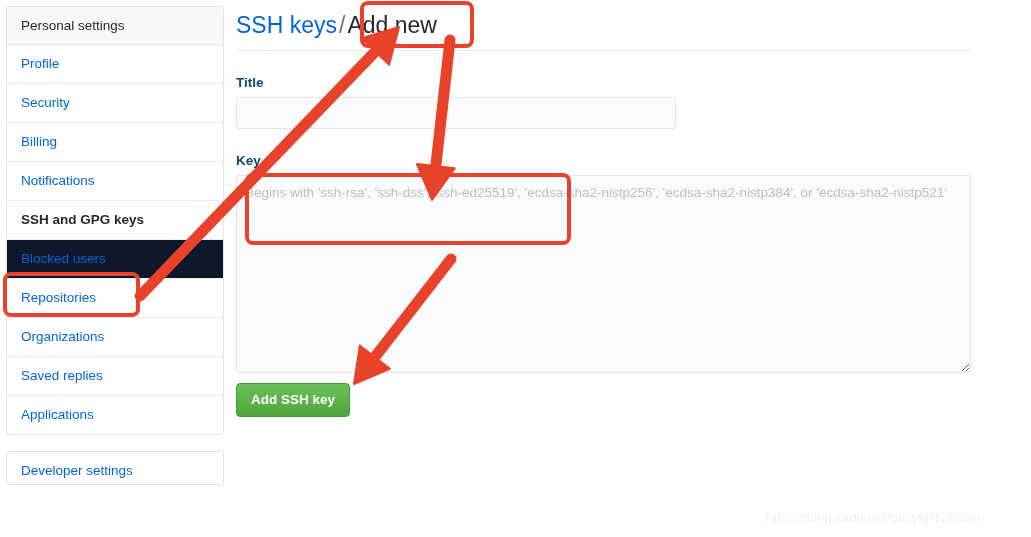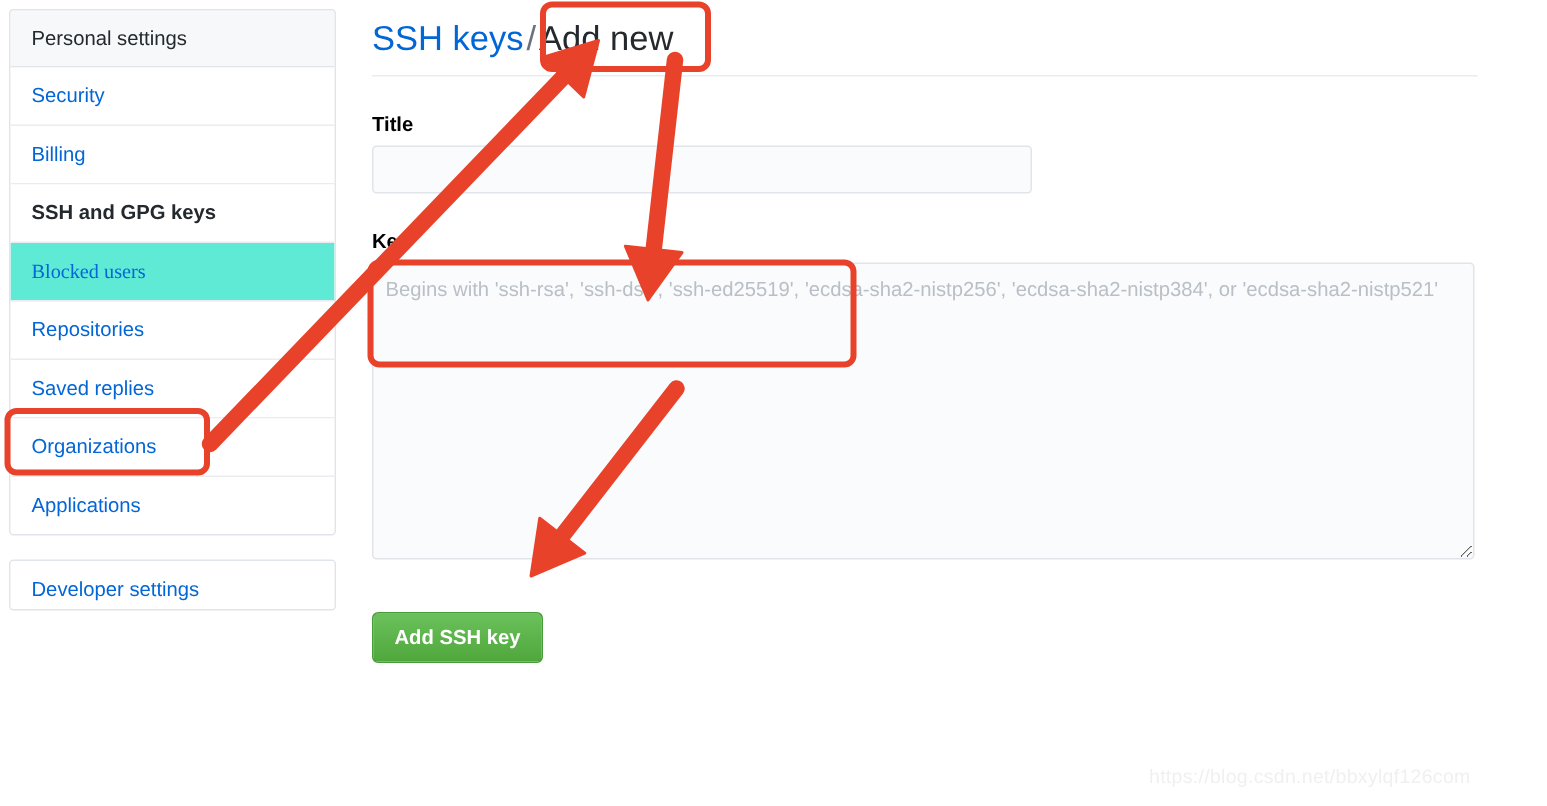--- a/index.html
+++ b/index.html
@@ -49,32 +49,31 @@
     text-decoration: none;
     background: #ffffff;
     white-space: nowrap;
   }
   .nav-item:last-child { border-bottom: none; }
   .nav-item.selected {
     color: #24292e;
     font-weight: bold;
   }
   .nav-item.hovered {
-    background: #5eead4;
-    font-family: Liberation Serif, serif;
+    background: #0f172a;
   }
   #panel-developer {
     margin-top: 16px;
     height: 32px;
   }
 
   
   #main {
     position: absolute;
-    left: 248px;
+    left: 236px;
     top: 8px;
     width: 737px;
   }
   #breadcrumb {
     font-size: 23px;
     line-height: 34px;
     font-weight: normal;
     padding-bottom: 8px;
     border-bottom: 1px solid #eaecef;
     white-space: nowrap;
@@ -88,21 +87,21 @@
     padding: 0 2px;
   }
   #breadcrumb .crumb-current {
     color: #24292e;
   }
 
   .field-label {
     display: block;
     font-size: 13.5px;
     font-weight: bold;
-    color: #000000;
+    color: #0c4a6e;
     margin: 24px 0 7px 0;
   }
   #title-input {
     display: block;
     box-sizing: border-box;
     width: 440px;
     height: 32px;
     padding: 5px 8px;
     font-size: 13.5px;
     font-family: "Liberation Sans", sans-serif;
@@ -123,21 +122,21 @@
     font-family: "Liberation Sans", sans-serif;
     color: #24292e;
     background: #fafbfc;
     border: 1px solid #e1e4e8;
     border-radius: 3px;
     outline: none;
     resize: vertical;
   }
   #key-textarea::placeholder { color: #b9bfc6; }
   #submit-button {
-    margin-top: 35px;
+    margin-top: 10px;
     display: inline-block;
     padding: 8px 14px;
     font-size: 13.5px;
     font-weight: bold;
     font-family: "Liberation Sans", sans-serif;
     color: #ffffff;
     background: linear-gradient(#6bc15b, #4fa73c);
     border: 1px solid #479c39;
     border-radius: 4px;
     cursor: pointer;
@@ -165,27 +164,29 @@
   }
 </style>
 </head>
 <body>
 
 <div id="sidebar">
 
   <div class="nav-panel">
     <div class="nav-header">Personal settings</div>
     <div id="nav-items">
+        <a class="nav-item" href="#"><span>Profile</span></a>
         <a class="nav-item" href="#"><span>Security</span></a>
         <a class="nav-item" href="#"><span>Billing</span></a>
+        <a class="nav-item" href="#"><span>Notifications</span></a>
         <a class="nav-item selected" href="#"><span>SSH and GPG keys</span></a>
         <a class="nav-item hovered" href="#"><span>Blocked users</span></a>
         <a class="nav-item" href="#"><span>Repositories</span></a>
+        <a class="nav-item" href="#"><span>Organizations</span></a>
         <a class="nav-item" href="#"><span>Saved replies</span></a>
-        <a class="nav-item" href="#"><span>Organizations</span></a>
         <a class="nav-item" href="#"><span>Applications</span></a>
       </div>
   </div>
 
   <div class="nav-panel" id="panel-developer">
     <div class="nav-header" style="background:#ffffff;border-bottom:none;color:#0366d6;font-weight:normal;">Developer settings</div>
   </div>
 
 </div>
 

